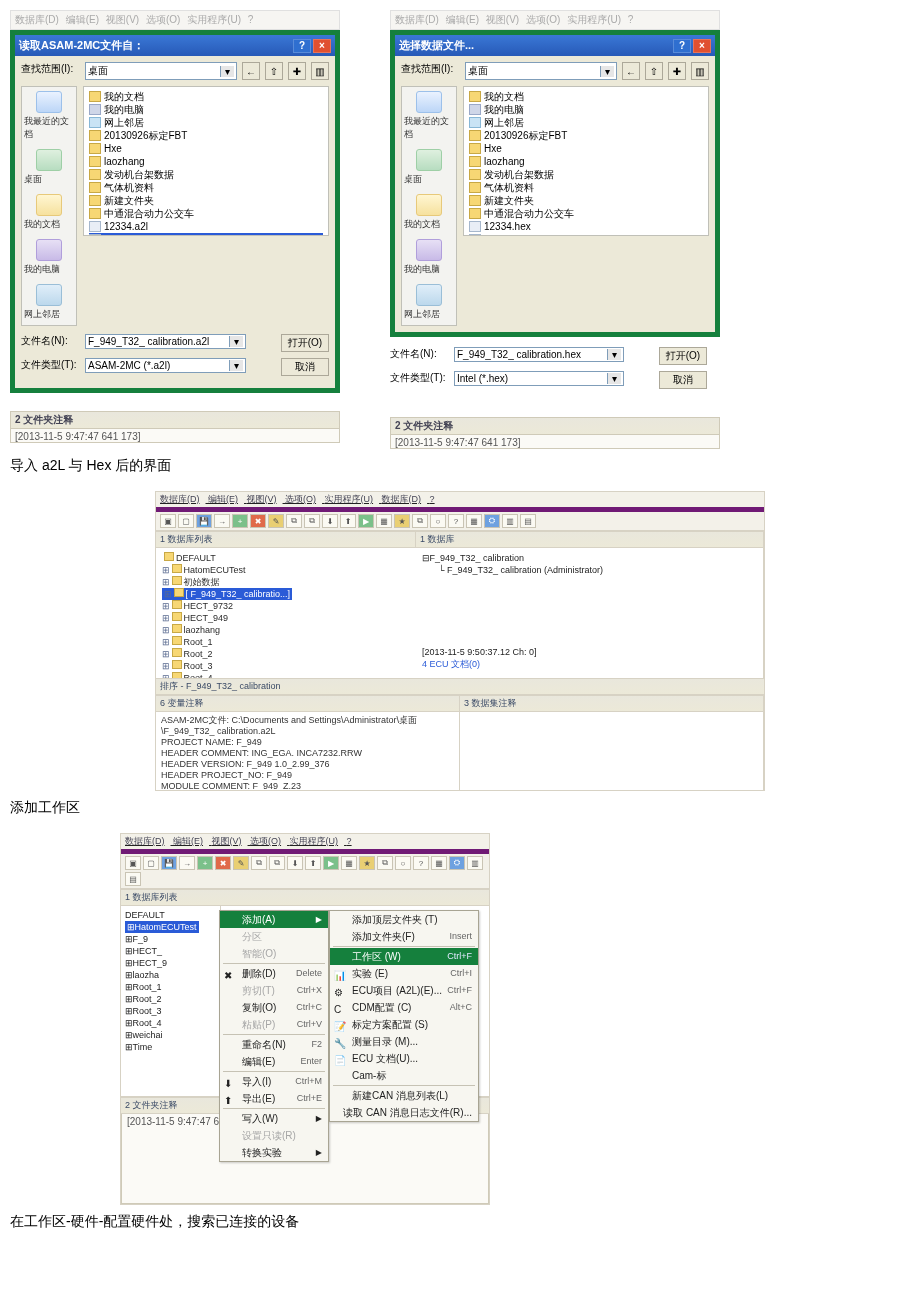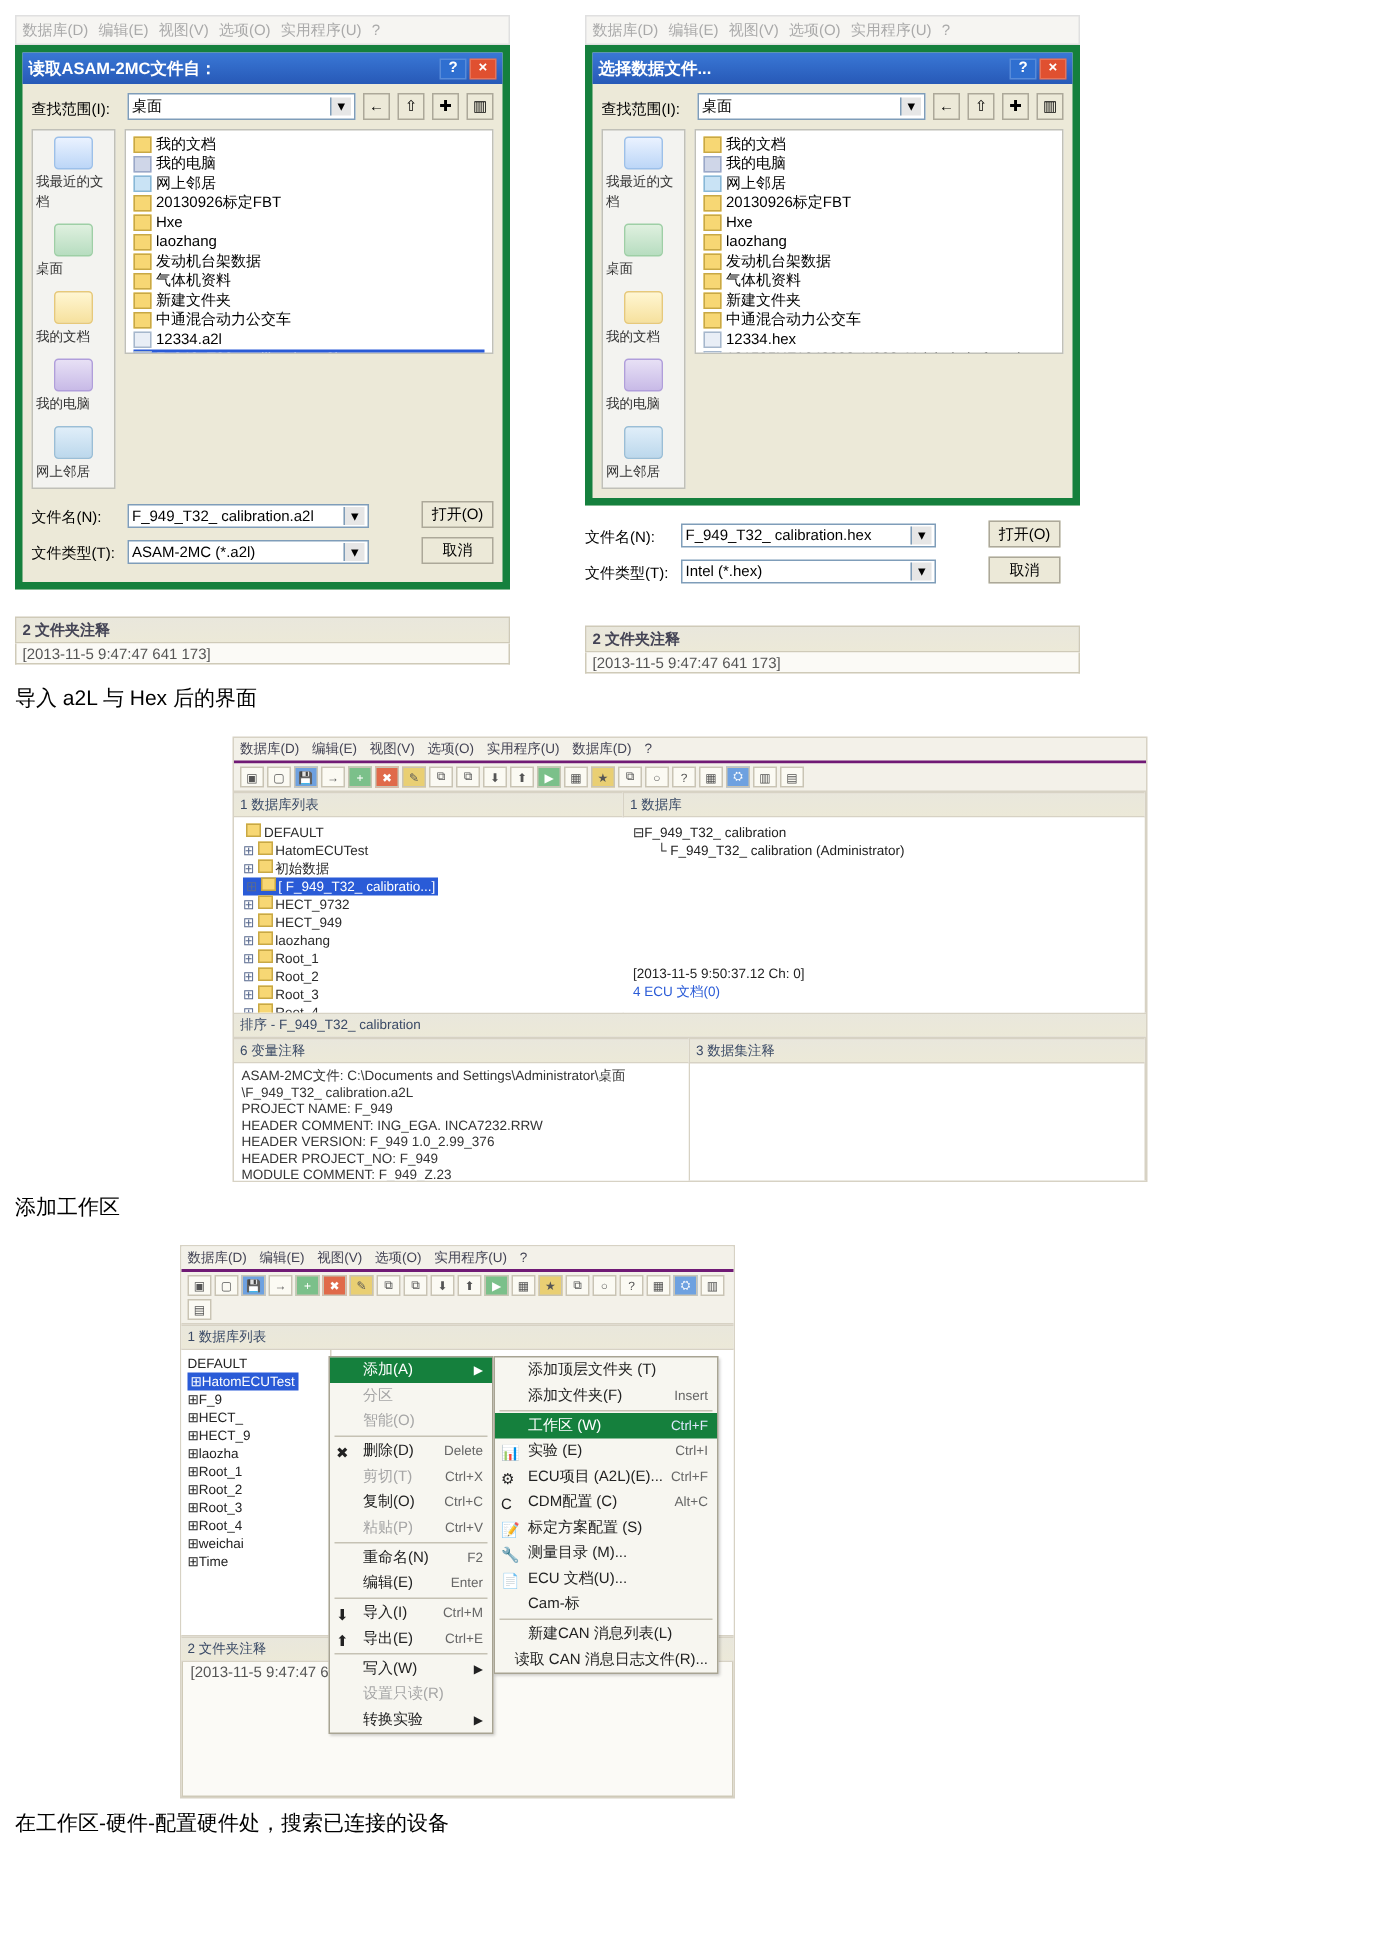--- a/index.html
+++ b/index.html
@@ -48,21 +48,21 @@
     width: 18px; height: 14px;
     font-size: 10px;
     justify-content: center;
     align-items: center;
     margin-left: 2px;
     border: 1px solid #fff3;
   }
   .help-icon { background: #2f6fd0; color:#fff; }
   .close-icon { background: #e05030; color:#fff; }
   .dlg-body { padding: 6px; }
-  .field-row { display:flex; align-items:flex-end; margin-bottom:6px; gap:4px;}
+  .field-row { display:flex; align-items:flex-start; margin-bottom:6px; gap:4px;}
   .field-label { width: 60px; color:#000; font-size:10px;}
   .combo {
     flex: 1;
     border: 1px solid #7f9db9;
     background: #fff;
     padding: 1px 2px;
     font-size: 10px;
     display:flex;
     align-items:center;
     justify-content:space-between;
@@ -155,22 +155,23 @@
   
   .app-shot {
     width:610px;
     margin: 4px auto 0 auto;
     border:1px solid #d7d2c4;
     font-size:9px;
     color:#222;
   }
   .app-menu {
     background:#f3f1e9;
-    border-bottom:2px solid #701a75;
+    border-bottom:5px solid #701a75;
     padding:1px 4px;
+    text-decoration:underline;
   }
   .app-menu span{ margin-right:6px; color:#445;}
   .app-tool {
     background:#f3f1e9;
     border-bottom:1px solid #d7d2c4;
     padding:2px 4px;
     display:flex;
     gap:2px;
     flex-wrap:wrap;
   }

